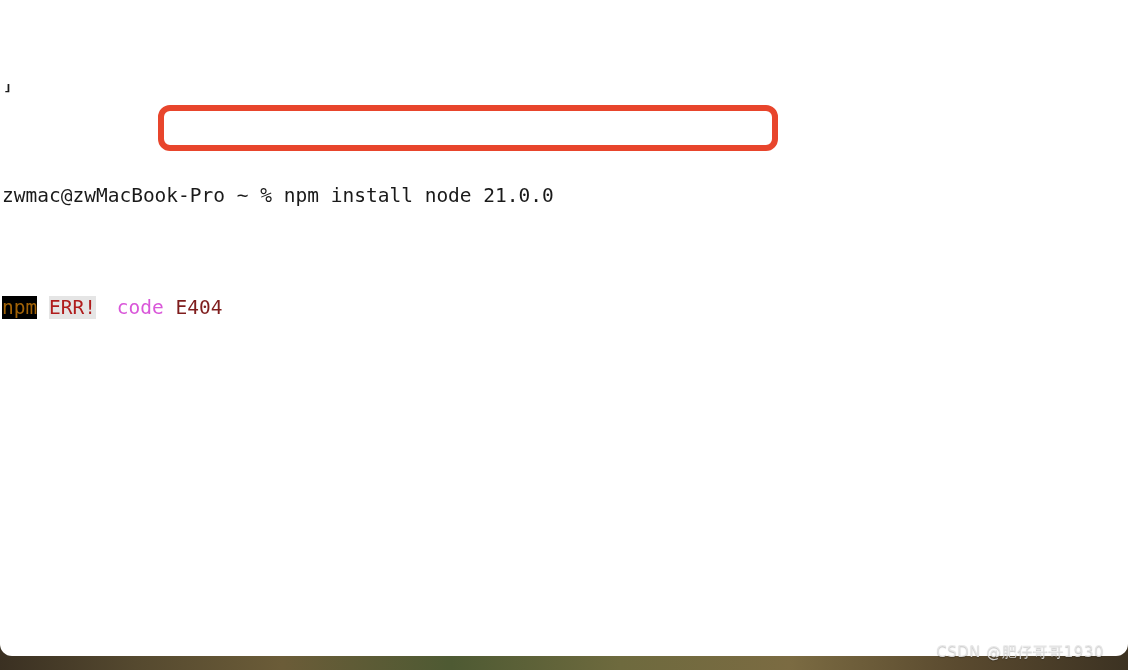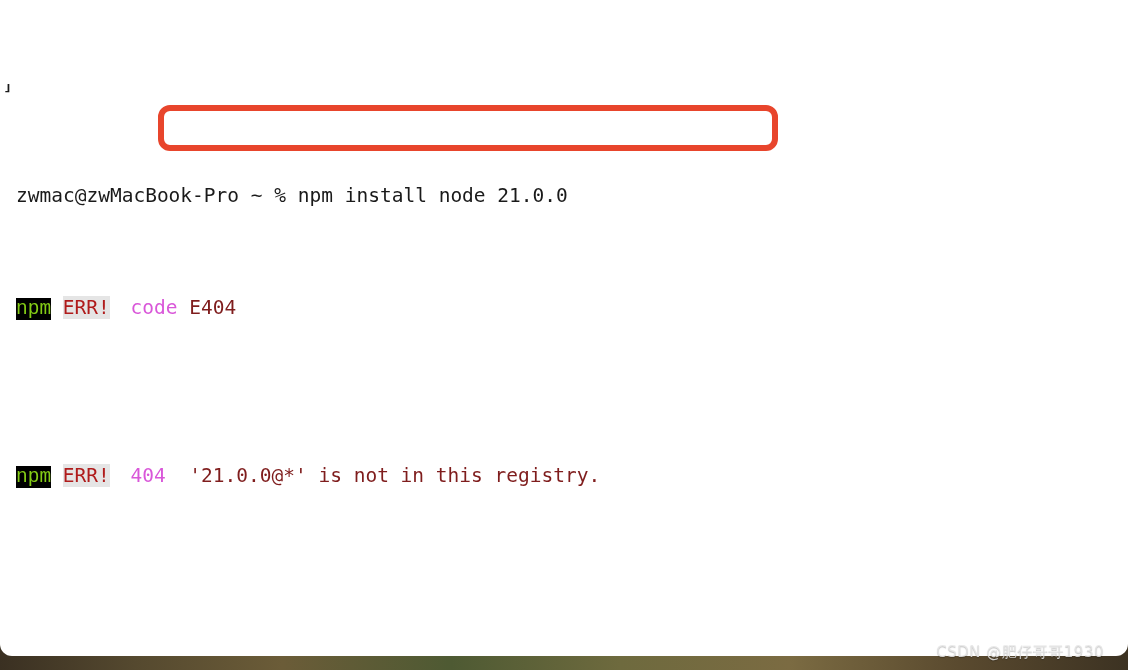--- a/index.html
+++ b/index.html
@@ -51,41 +51,40 @@
     font-size: 19.5px;
     line-height: 28px;
     color: #1a1a1a;
     letter-spacing: 0px;
     white-space: pre;
   }
 
   .line {
     height: 28px;
     white-space: pre;
-    padding-left: 16px;
+    padding-left: 2px;
   }
 
   
   .clip-line {
     height: 14px;
     overflow: hidden;
     white-space: pre;
     padding-left: 2px;
     position: relative;
   }
   .clip-line span {
     position: absolute;
     top: -14px;
     left: 2px;
   }
 
   .tag-npm {
     background: #000000;
-    color: #84cc16;
-    font-family: Liberation Mono, monospace;
+    color: #a16207;
   }
   .tag-err {
     background: #e5e5e5;
     color: #b01c1c;
   }
   .c-magenta { color: #d957d9; margin-left: 9px; }
   .c-plain { color: #7f1d1d; }
 
   
   #highlight-box {
@@ -121,21 +120,20 @@
   <div id="screen">
 
     <div class="clip-line"><span>]</span></div>
 
     <div class="line"><span>zwmac@zwMacBook-Pro ~ % npm install node 21.0.0</span></div>
 
     <div class="line"><span class="tag-npm">npm</span><span> </span><span class="tag-err">ERR!</span><span> </span><span class="c-magenta">code</span><span class="c-plain"> E404</span></div>
 
 
 
-    <div class="line"><span class="tag-npm">npm</span><span> </span><span class="tag-err">ERR!</span><span> </span><span class="c-magenta">404</span><span class="c-plain">  '21.0.0@*' is not in this registry.</span></div>
 
     
 
     
 
     
 
     
     
 

